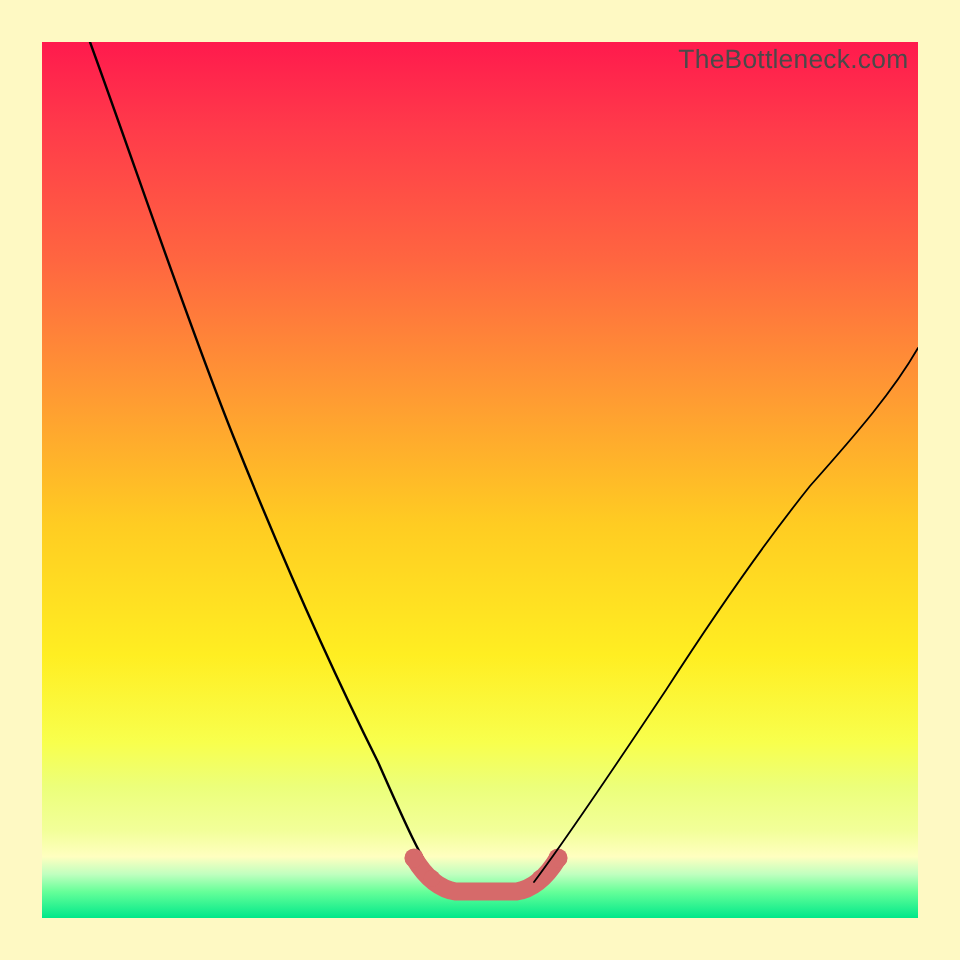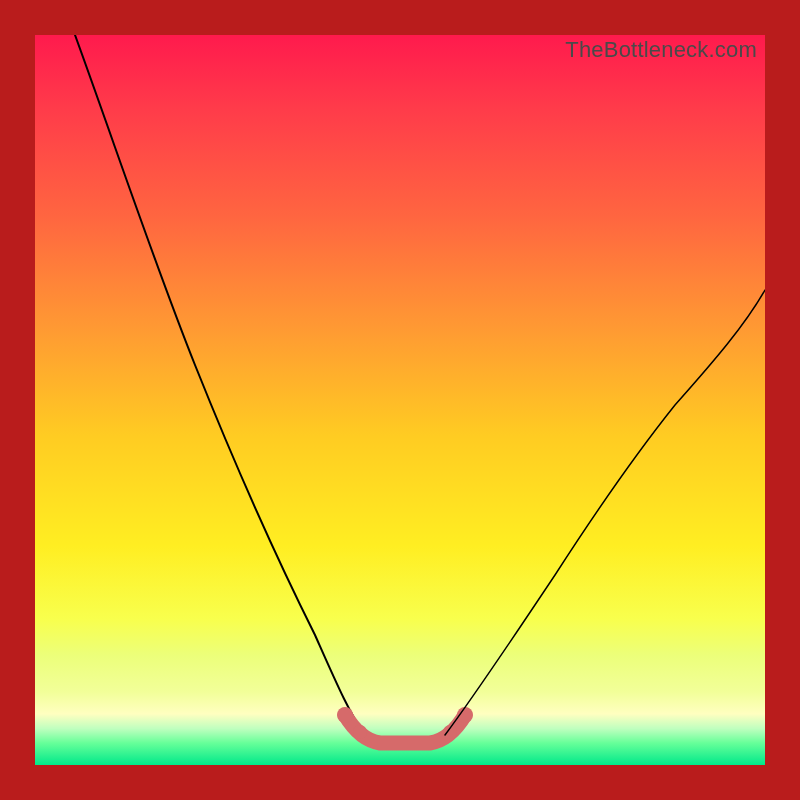--- a/index.html
+++ b/index.html
@@ -7,21 +7,21 @@
     padding: 0;
     width: 800px;
     height: 800px;
     background: #000;
     overflow: hidden;
   }
   .container {
     position: relative;
     width: 800px;
     height: 800px;
-    background: #b91c1c;
+    background: #fef9c3;
   }
   .plot-area {
     position: absolute;
     left: 35px;
     top: 35px;
     width: 730px;
     height: 730px;
     background: linear-gradient(to bottom,
       #ff1a4d 0%,
       #ff3b4a 10%,

